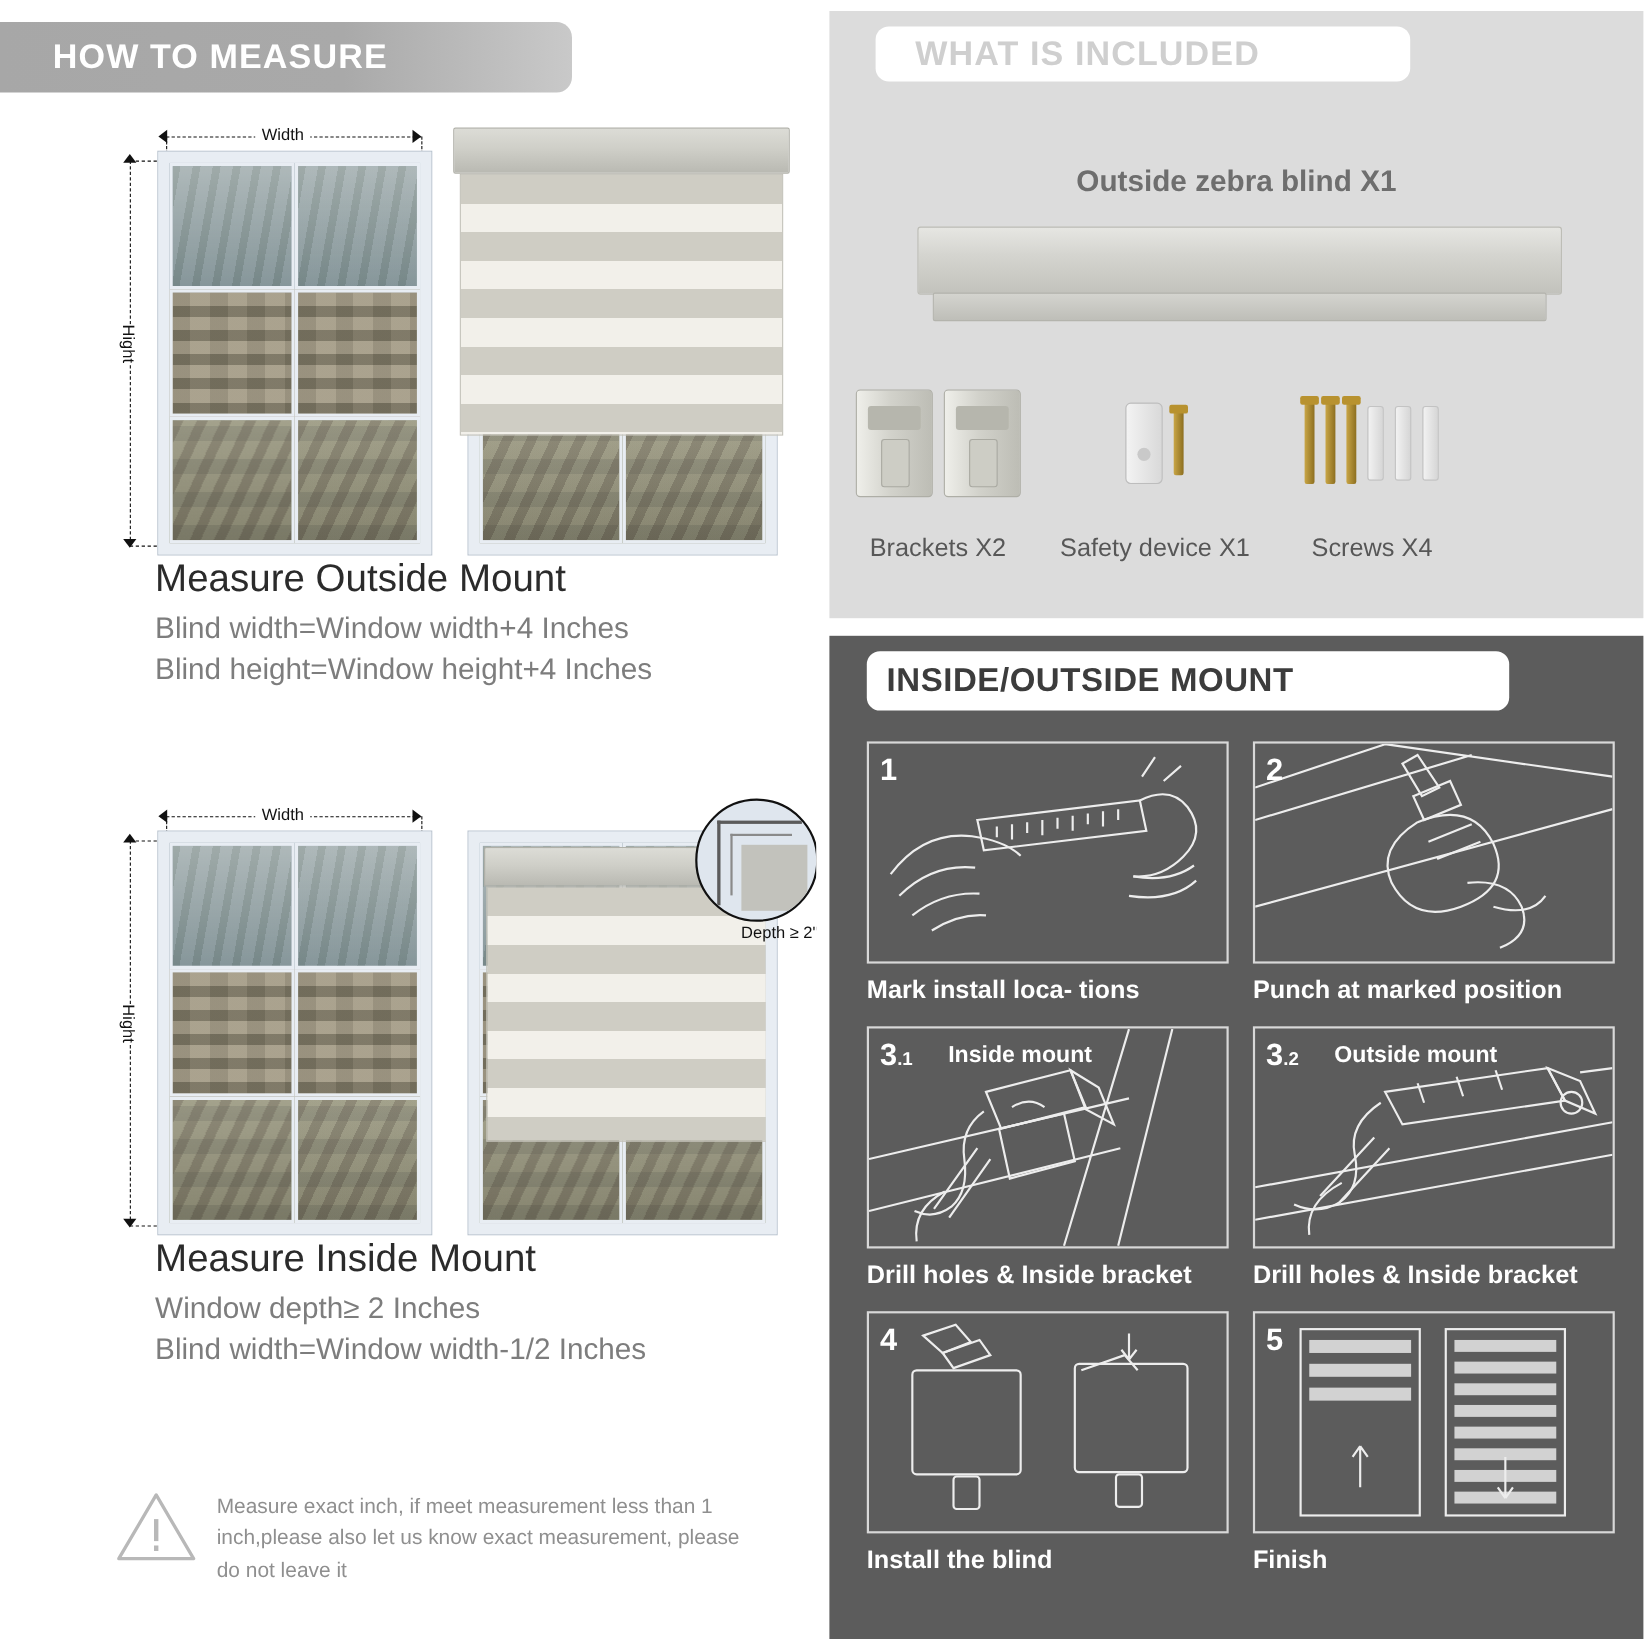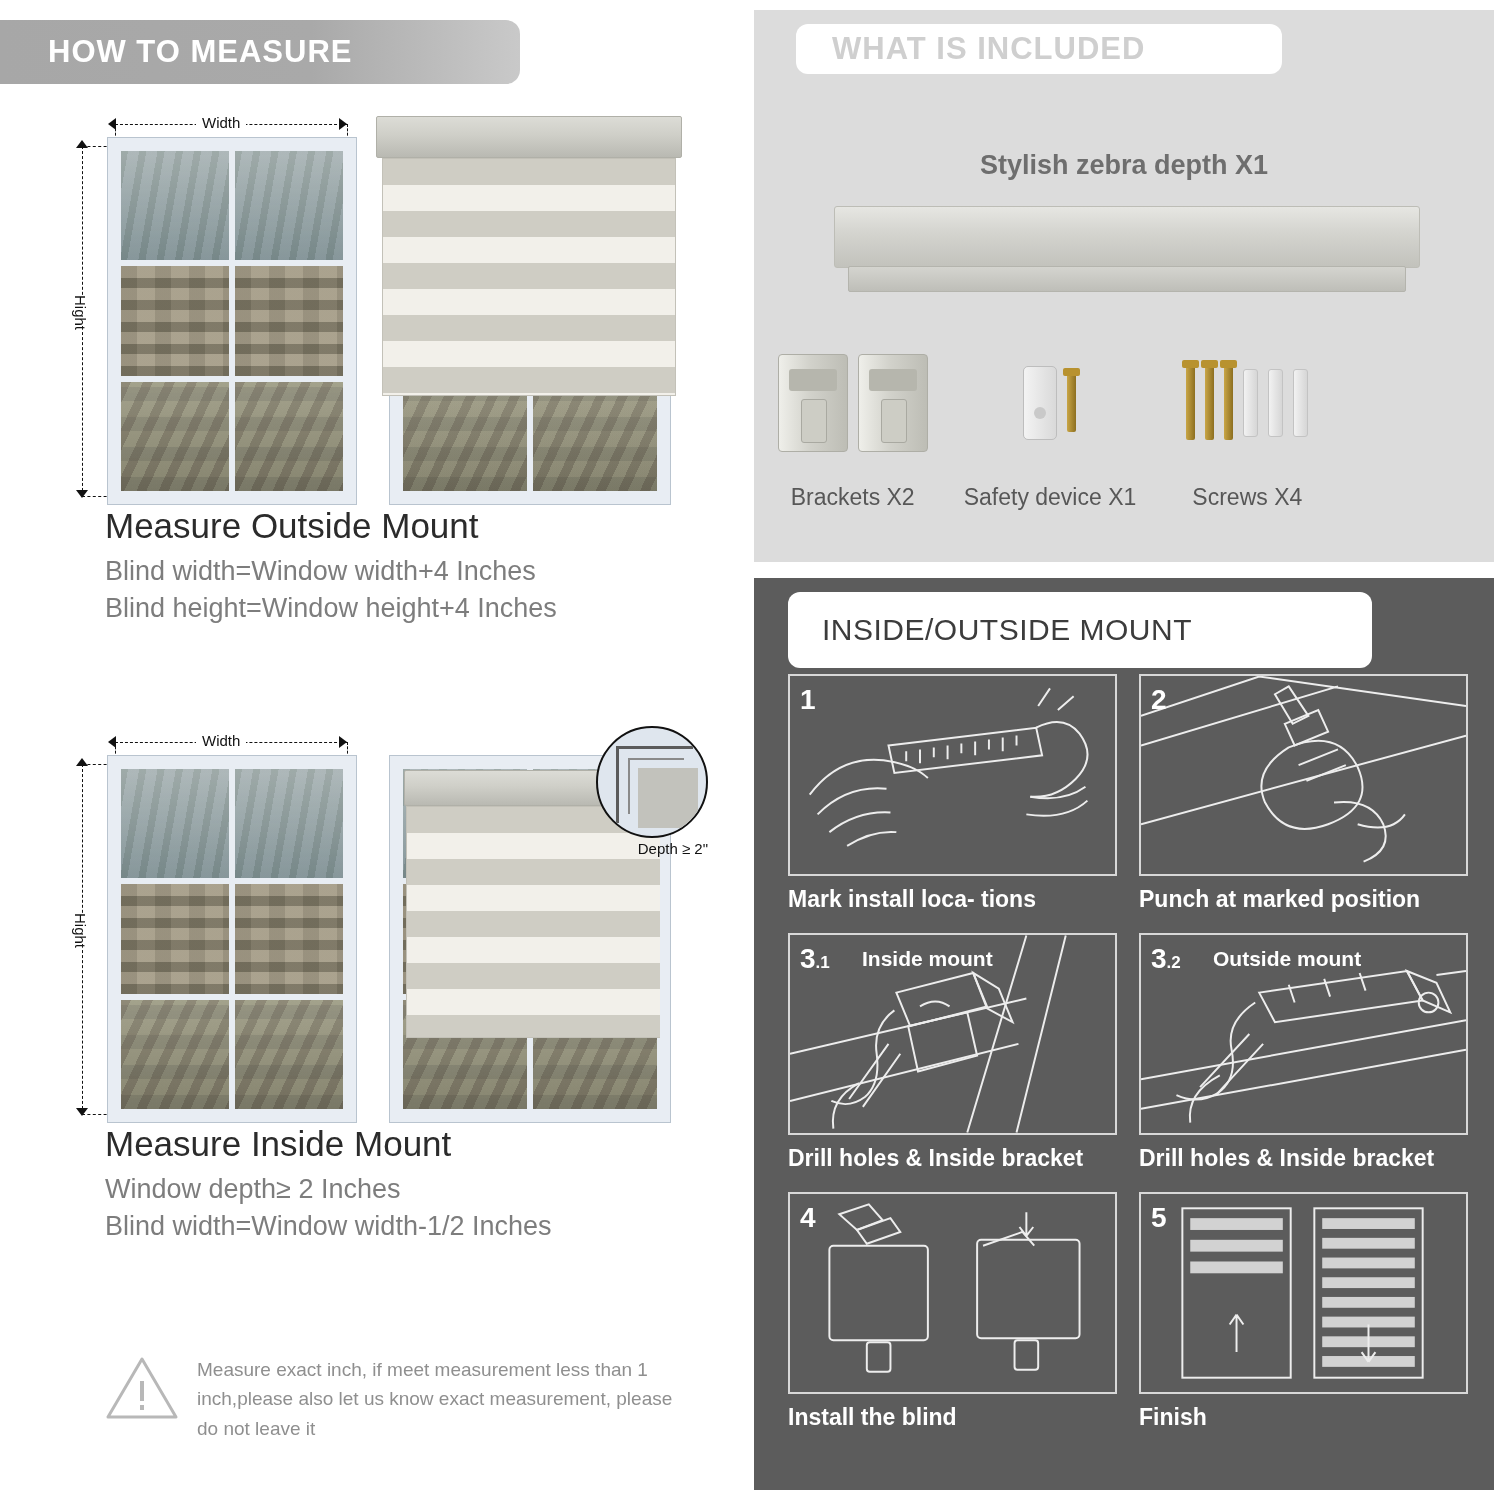--- a/index.html
+++ b/index.html
@@ -41,21 +41,21 @@
     width: 520px;
     height: 64px;
     background: linear-gradient(to right, #a7a7a7 0%, #a9a9a9 60%, #c9c9c9 100%);
     border-radius: 0 14px 14px 0;
     font-size: 31px;
     padding-left: 48px;
     box-sizing: border-box;
   }
 
   
-  .measure-block { position: absolute; left: 0; width: 742px; }
+  .measure-block { position: absolute; left: 0; width: 742px; padding-left: 36px; }
   .mb1 { top: 100px; }
   .mb2 { top: 718px; }
 
   .diagram-row {
     position: relative;
     height: 400px;
     margin-left: 60px;
     width: 660px;
   }
   .dim-label {
@@ -323,28 +323,28 @@
 
   .mount-panel {
     position: absolute;
     left: 12px; top: 578px;
     width: 740px; height: 912px;
     background: #5c5c5c;
   }
   .badge-mount {
     position: absolute;
     left: 34px; top: 14px;
-    width: 584px; height: 76px;
+    width: 584px; height: 54px;
     background: #ffffff;
     border-radius: 12px;
     display: flex; align-items: center;
-    padding-left: 34px;
+    padding-left: 18px;
     box-sizing: border-box;
     font-size: 30px;
-    font-weight: normal;
+    font-weight: bold;
     color: #3c3c3c;
     letter-spacing: 0.5px;
   }
   .steps-grid {
     position: absolute;
     left: 34px; top: 96px;
     width: 680px;
     display: grid;
     grid-template-columns: 1fr 1fr;
     grid-template-rows: repeat(3, auto);
@@ -509,21 +509,21 @@
         </svg>
       </div>
       <div class="note-text">Measure exact inch, if meet measurement less than 1 inch,please also let us know exact measurement, please do not leave it</div>
     </div>
   </div>
 
   <div class="right-col">
 
     <div class="included-panel">
       <div class="badge-included">WHAT IS INCLUDED</div>
-      <div class="included-title">Stylish zebra depth X1</div>
+      <div class="included-title">Outside zebra blind X1</div>
 
       <div class="blind-product">
         <div class="bp-top"></div>
         <div class="bp-bot"></div>
       </div>
 
       <div class="parts-row">
         <div class="part">
           <div class="part-art">
             <div class="bracket"></div>

